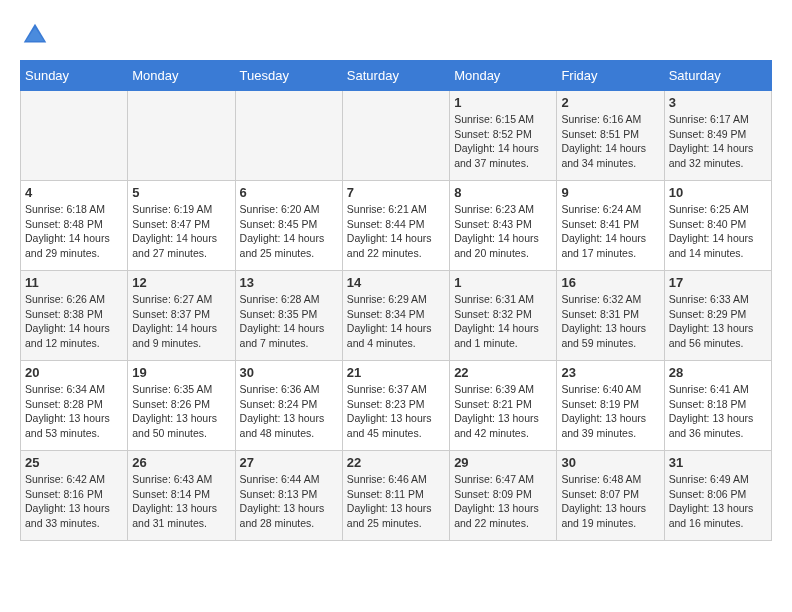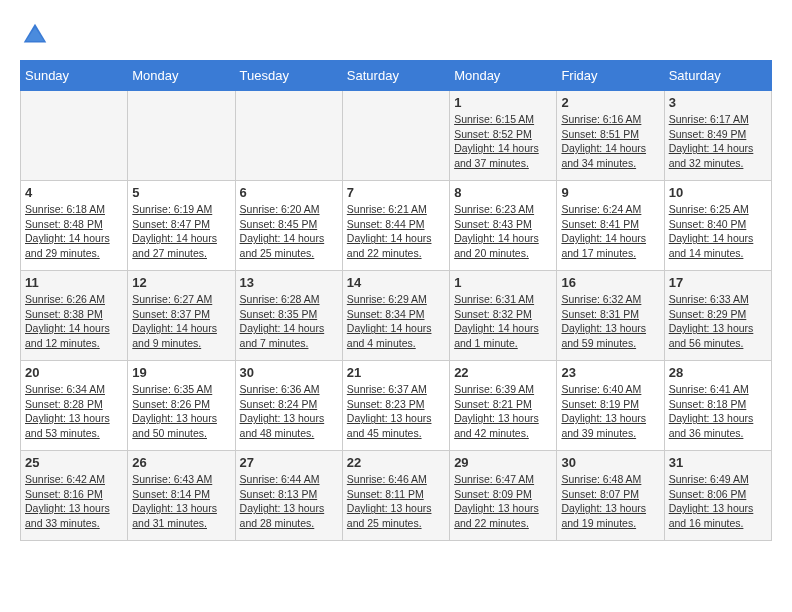--- a/index.html
+++ b/index.html
@@ -79,21 +79,20 @@
       font-size: 13px;
       font-weight: bold;
       color: #333;
       display: block;
       margin-bottom: 2px;
     }
     .day-info {
       color: #333;
       font-size: 10.5px;
       line-height: 1.4;
-      text-decoration: underline;
     }
   </style>
 </head>
 <body>
 
 <div class="header">
   <div class="logo">
     <svg class="logo-icon" viewBox="0 0 40 40">
       <polygon points="20,5 35,30 5,30" fill="#3a7bd5"></polygon>
       <polygon points="20,10 32,28 8,28" fill="#5a9be5" opacity="0.5"></polygon>

